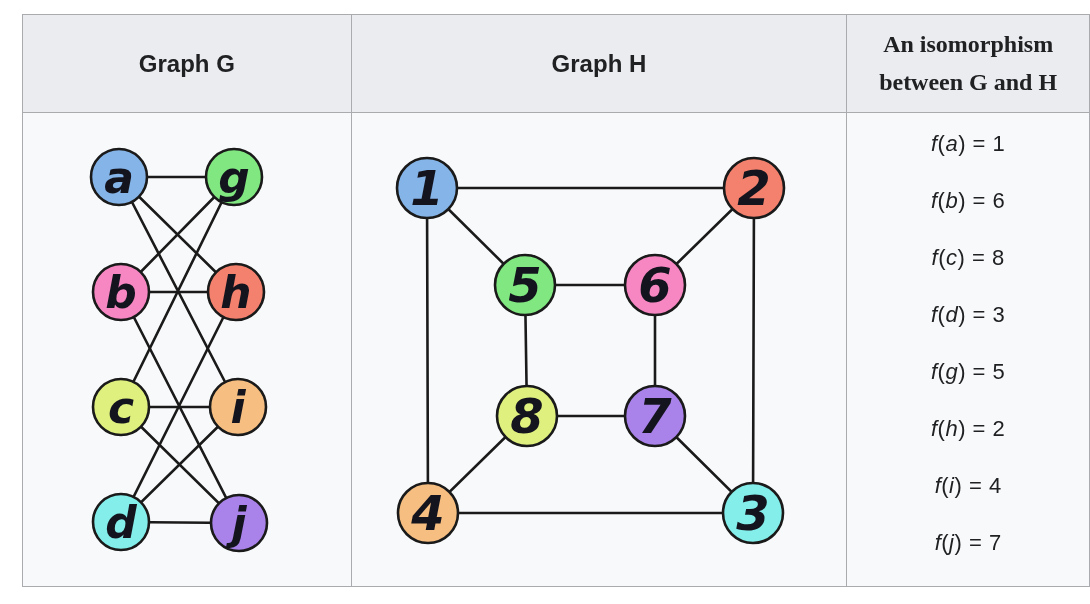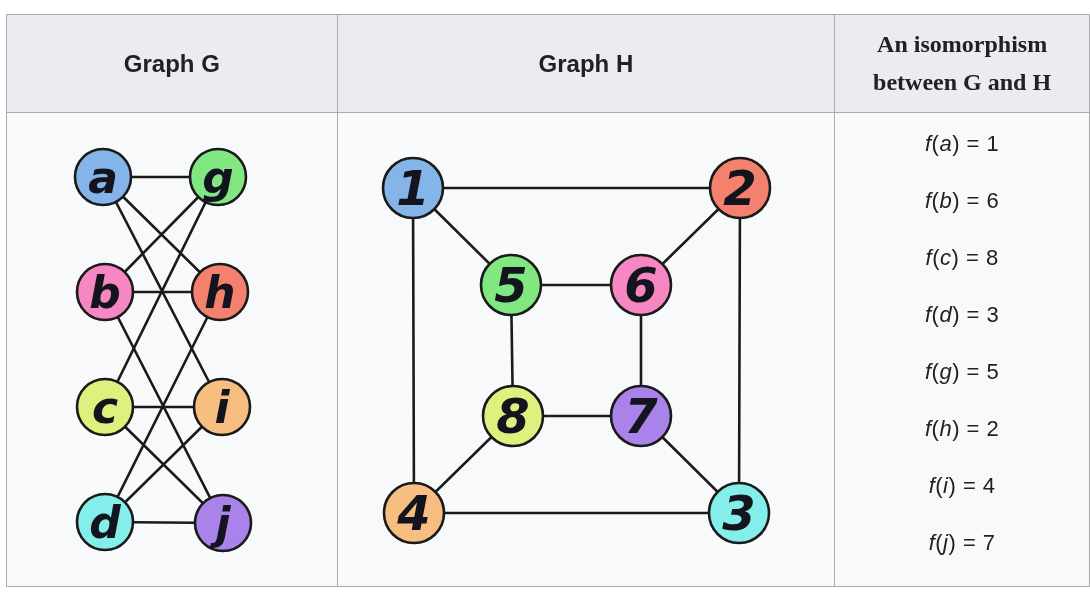--- a/index.html
+++ b/index.html
@@ -10,21 +10,21 @@
   }
   .page {
     position: relative;
     width: 1090px;
     height: 604px;
     background: #ffffff;
     overflow: hidden;
   }
   table.iso-table {
     position: absolute;
-    left: 6px;
+    left: 22px;
     top: 14px;
     border-collapse: collapse;
     table-layout: fixed;
     background: #f8f9fa;
   }
   table.iso-table th, table.iso-table td {
     border: 1.5px solid #a9abae;
     padding: 0;
     vertical-align: middle;
   }

